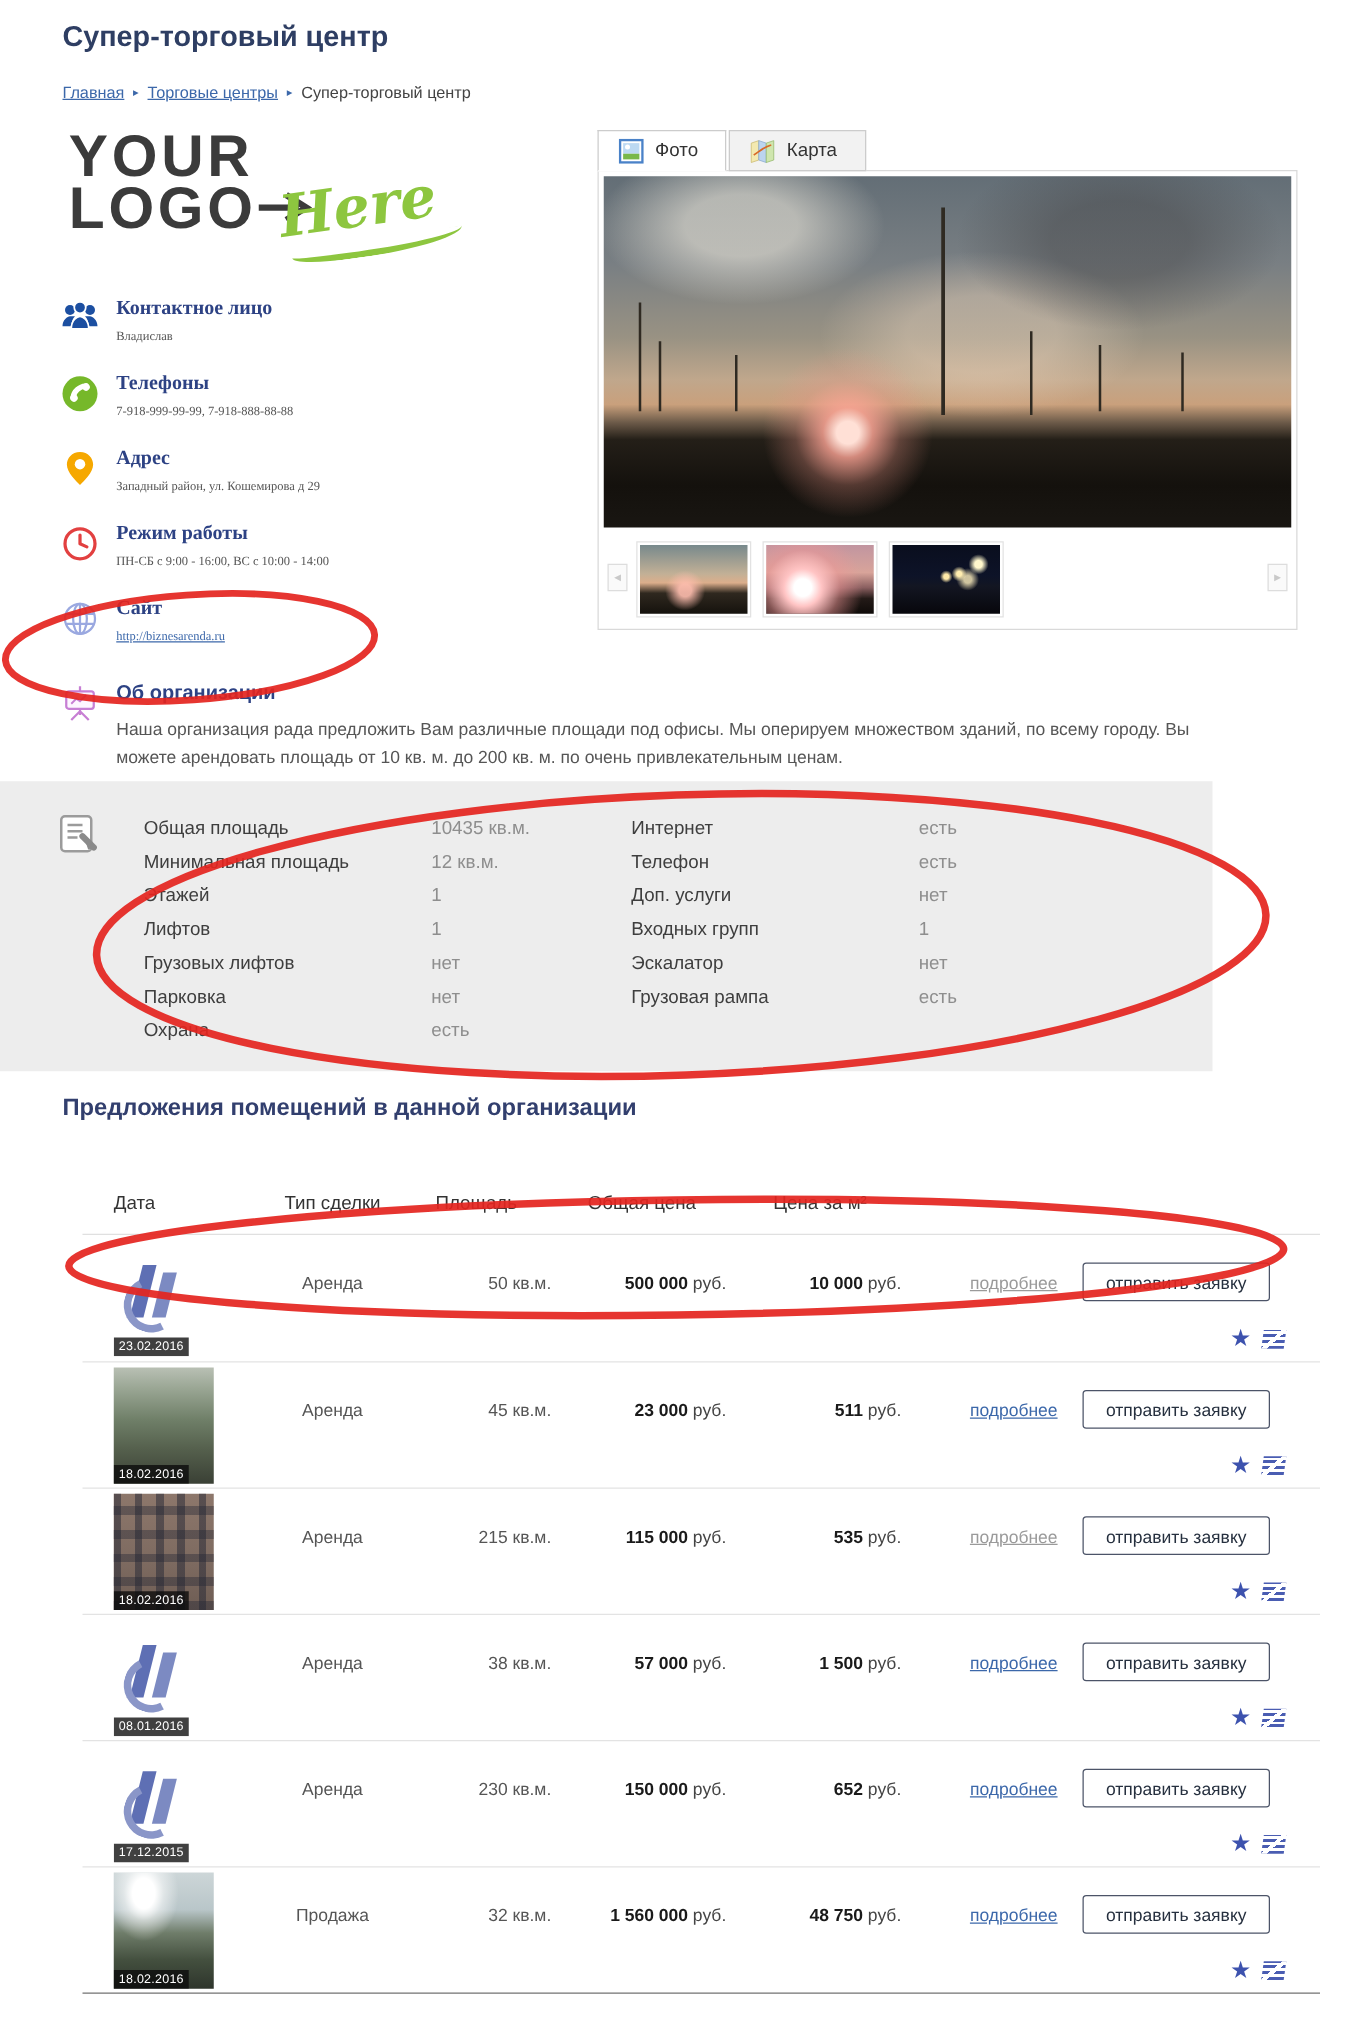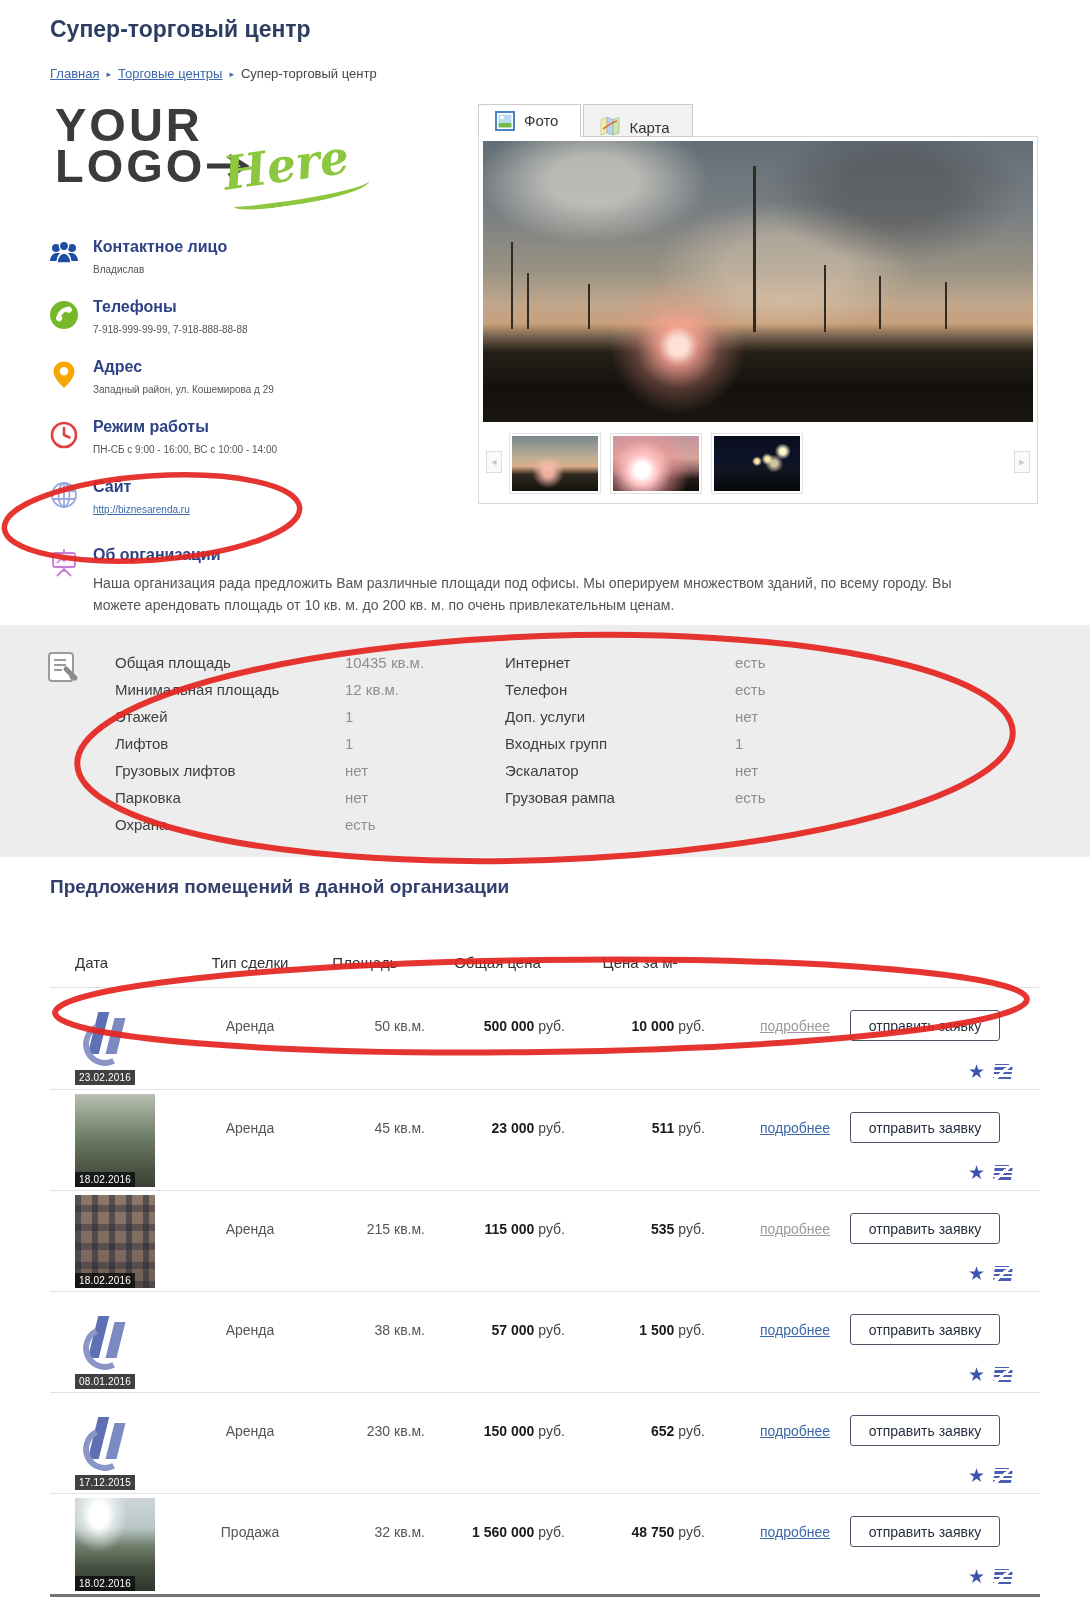--- a/index.html
+++ b/index.html
@@ -15,37 +15,37 @@
 
   
   .logo { position:absolute; left:55px; top:104px; width:300px; height:110px; }
   .logo-word { font-size:47px; font-weight:bold; color:#3b3b3b; line-height:.88; letter-spacing:3px; }
   .logo-row2 { display:flex; align-items:center; }
   .logo-script { position:absolute; left:168px; top:34px; font-family:"DejaVu Serif",serif; font-style:italic; font-weight:bold; font-size:46px; color:#8dc63f; transform:rotate(-8deg); }
   .logo-swoosh { position:absolute; left:178px; top:86px; width:138px; height:14px; border-bottom:5px solid #8dc63f; border-radius:0 0 70% 40% / 0 0 16px 8px; transform:rotate(-8deg); }
 
   
   .contact { position:absolute; left:48px; top:238px; width:420px; }
-  .c-item { position:relative; padding-left:45px; margin-bottom:23px; }
+  .c-item { position:relative; padding-left:45px; margin-bottom:23px;font-family:Liberation Serif, serif; }
   .c-icon { position:absolute; left:0; top:1px; width:32px; height:32px; }
   .c-title { font-size:16px; font-weight:bold; color:#2d4284; margin-bottom:8px; }
   .c-value { font-size:10px; color:#555; }
   .c-value a { color:#3c68aa; text-decoration:underline; cursor:pointer;text-align:center; }
 
   .about { position:absolute; left:48px; top:546px; width:940px; }
   .about .c-title { margin-left:45px; }
   .about-text { margin-left:45px; margin-top:9px; font-size:14px; color:#555; line-height:1.55; width:885px; }
 
   
   .gallery { position:absolute; left:478px; top:104px; width:560px; }
   .tabs { display:flex; height:33px; }
   .tab { display:flex; align-items:center; gap:9px; padding:0 22px 0 16px; font-size:15px; color:#333;
          border:1px solid #ccc; background:#f2f2f2; cursor:pointer; }
   .tab.active { background:#fff; border-bottom-color:#fff; position:relative; z-index:2; }
-  .tab + .tab { margin-left:2px;align-items:flex-end; }
+  .tab + .tab { margin-left:2px; }
   .gallery-body { border:1px solid #d9d9d9; background:#fff; padding:4px; margin-top:-1px; width:560px; }
   .main-photo { position:relative; width:550px; height:281px; overflow:hidden;
     background:
       radial-gradient(circle at 35.5% 73%, #ffe0d6 0 9px, rgba(255,165,150,.8) 20px, rgba(235,150,135,.3) 42px, rgba(0,0,0,0) 68px),
       radial-gradient(ellipse at 75% 18%, rgba(70,70,72,.45) 0 55px, rgba(0,0,0,0) 130px),
       radial-gradient(ellipse at 20% 14%, rgba(246,240,226,.55) 0 45px, rgba(0,0,0,0) 115px),
       radial-gradient(ellipse at 55% 45%, rgba(250,225,200,.35) 0 60px, rgba(0,0,0,0) 130px),
       linear-gradient(180deg,#636e76 0%,#797f83 25%,#999283 46%,#c0a78c 58%,#c9a07c 65%,#6e5c4a 70%,#241f18 75%,#14110d 88%,#191612 100%);
   }
   .pole { position:absolute; background:#2f2a22; }
@@ -68,31 +68,31 @@
         linear-gradient(180deg,#77898c 0%,#c2b096 42%,#dcae8b 55%,#2f281f 70%,#15120d 100%); }
   .g2 { background: radial-gradient(circle at 34% 62%, #fff 0 7px, #ffc4c4 15px, rgba(238,150,150,.5) 30px, rgba(0,0,0,0) 48px),
         linear-gradient(180deg,#c195a0 0%,#d8a49a 40%,#8a5f60 62%,#231a17 78%,#0f0b09 100%); }
   .g3 { background: radial-gradient(circle at 80% 28%, #fff7cc 0 3px, rgba(0,0,0,0) 8px),
         radial-gradient(circle at 62% 42%, #ffedb0 0 2px, rgba(0,0,0,0) 6px),
         radial-gradient(circle at 50% 46%, #ffe9a8 0 2px, rgba(0,0,0,0) 5px),
         radial-gradient(circle at 70% 50%, rgba(255,240,190,.8) 0 3px, rgba(0,0,0,0) 9px),
         linear-gradient(180deg,#0a0e1e 0%,#0d1328 45%,#131622 60%,#07070c 100%); }
 
   
-  .props { position:absolute; left:0; top:625px; width:1090px; height:232px; background:#ededed; }
+  .props { position:absolute; left:0; top:625px; width:970px; height:232px; background:#ededed; }
   .props-icon { position:absolute; left:46px; top:26px; }
   .props-col { position:absolute; top:24px; font-size:15px; }
   .props-col.left { left:115px; } .props-col.right { left:505px; }
   .prop-row { line-height:27px; white-space:nowrap; }
   .prop-label { display:inline-block; width:230px; color:#3e3e3e; }
   .prop-value { color:#8e8e8e; }
 
   
   .offers-title { position:absolute; left:50px; top:876px; margin:0; font-size:19px; font-weight:bold; color:#323f6e; }
-  .offers-table { position:absolute; left:50px; top:938px; width:990px; border-bottom:3px solid #737373; }
+  .offers-table { position:absolute; left:66px; top:938px; width:990px; border-bottom:1px solid #737373; }
   .offers-head { position:relative; height:50px; border-bottom:1px solid #e0e0e0; font-size:15px; color:#333; }
   .hcell { position:absolute; top:16px; }
   .h-date  { left:25px; }
   .h-deal  { left:150px; width:100px; text-align:center; }
   .h-area  { left:255px; width:120px; text-align:center; }
   .h-price { left:380px; width:135px; text-align:center; }
   .h-ppm   { left:525px; width:130px; text-align:center; }
 
   .offer-row { position:relative; height:101px; border-top:1px solid #e3e3e3; font-size:14px; color:#555; }
   .offer-row:first-of-type { border-top:none; }

